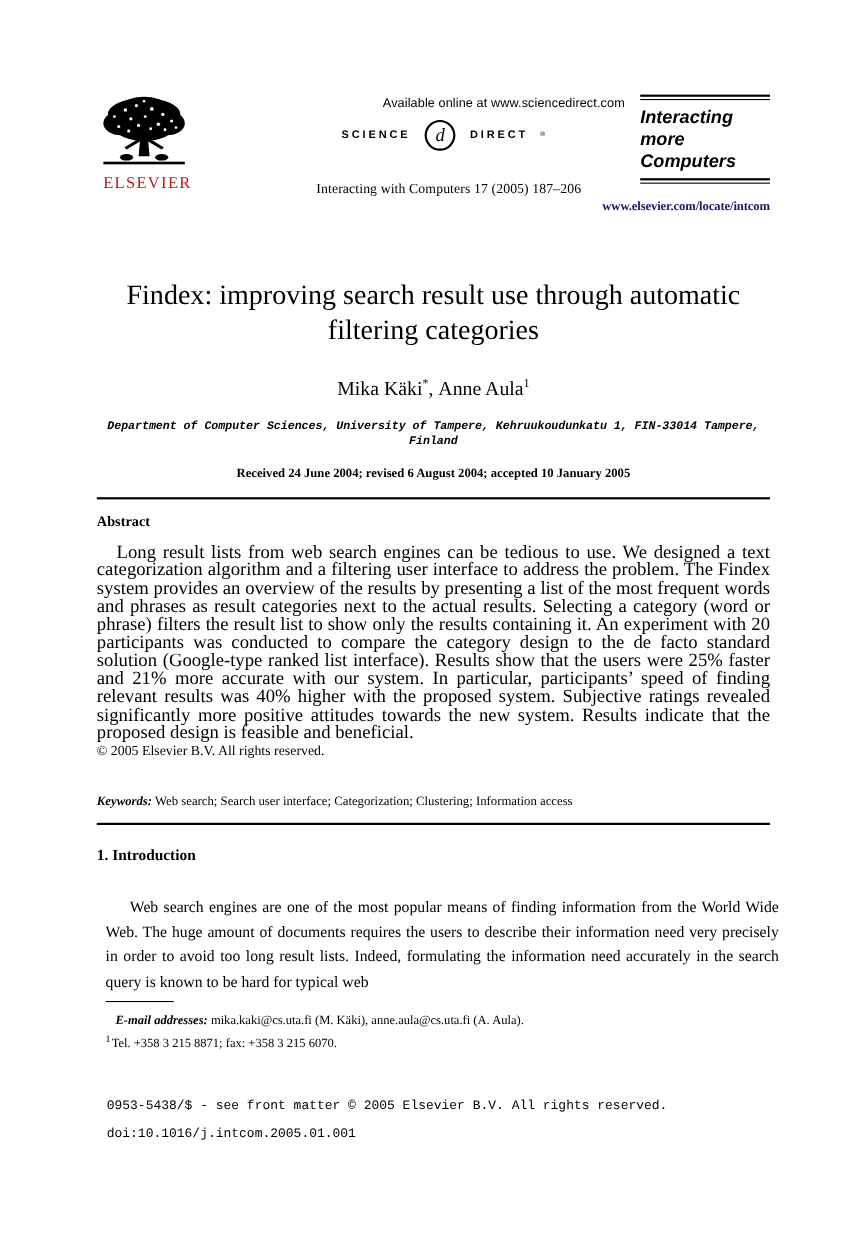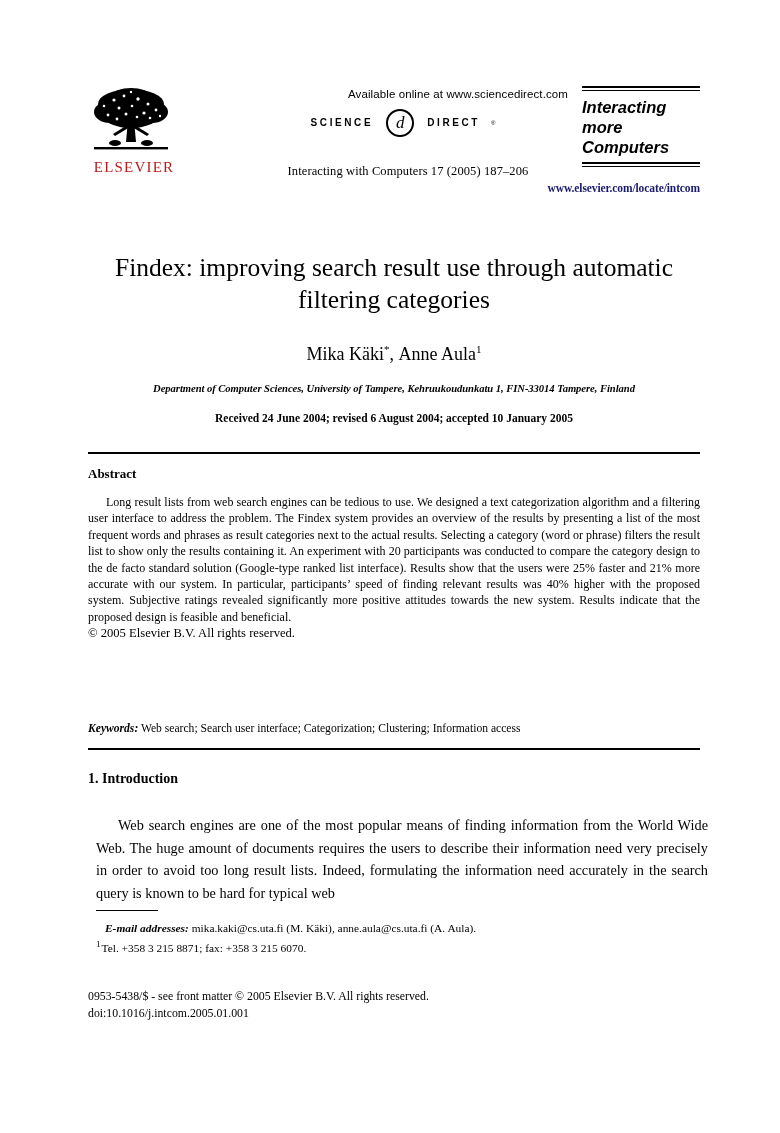--- a/index.html
+++ b/index.html
@@ -176,21 +176,21 @@
   .authors {
     margin-top: 22px;
     font-family: "Liberation Serif", serif;
     font-size: 18px;
     line-height: 22px;
     font-weight: normal;
   }
   .authors sup { font-size: 11px; vertical-align: super; }
   .affiliation {
     margin-top: 17px;
-    font-family: Liberation Serif, serif;
+    font-family: Liberation Mono, monospace;
     font-style: italic;
     font-weight: bold;
     font-size: 10.6px;
     line-height: 14px;
     letter-spacing: -0.05px;
   }
   .received {
     margin-top: 15px;
     font-family: "Liberation Serif", serif;
     font-weight: bold;
@@ -216,21 +216,21 @@
   }
   .abstract-head {
     font-family: "Liberation Serif", serif;
     font-weight: bold;
     font-size: 13px;
     line-height: 16px;
     margin: 0 0 12px 0;
   }
   .abstract-body {
     font-family: "Liberation Serif", serif;
-    font-size: 12px;
+    font-size: 17px;
     line-height: 16.4px;
     text-align: justify;
     text-indent: 18px;
     margin: 0;
   }
   .copyright-line {
     font-family: "Liberation Serif", serif;
     font-size: 12.6px;
     line-height: 16.4px;
     margin: 0;
@@ -297,21 +297,21 @@
 
   .issn-block {
     position: absolute;
     left: 88px;
     top: 988px;
     width: 600px;
     font-family: "Liberation Serif", serif;
     font-size: 11.8px;
     line-height: 17px;
   }
-  .issn-block p { margin: 0; }
+  .issn-block p { margin: 9px; font-family: Liberation Mono, monospace; }
 </style>
 </head>
 <body>
 
 <div class="page">
 
   <div class="masthead">
 
     <div class="elsevier-logo">
       <svg class="tree-svg" viewBox="0 0 86 72" aria-hidden="true">

